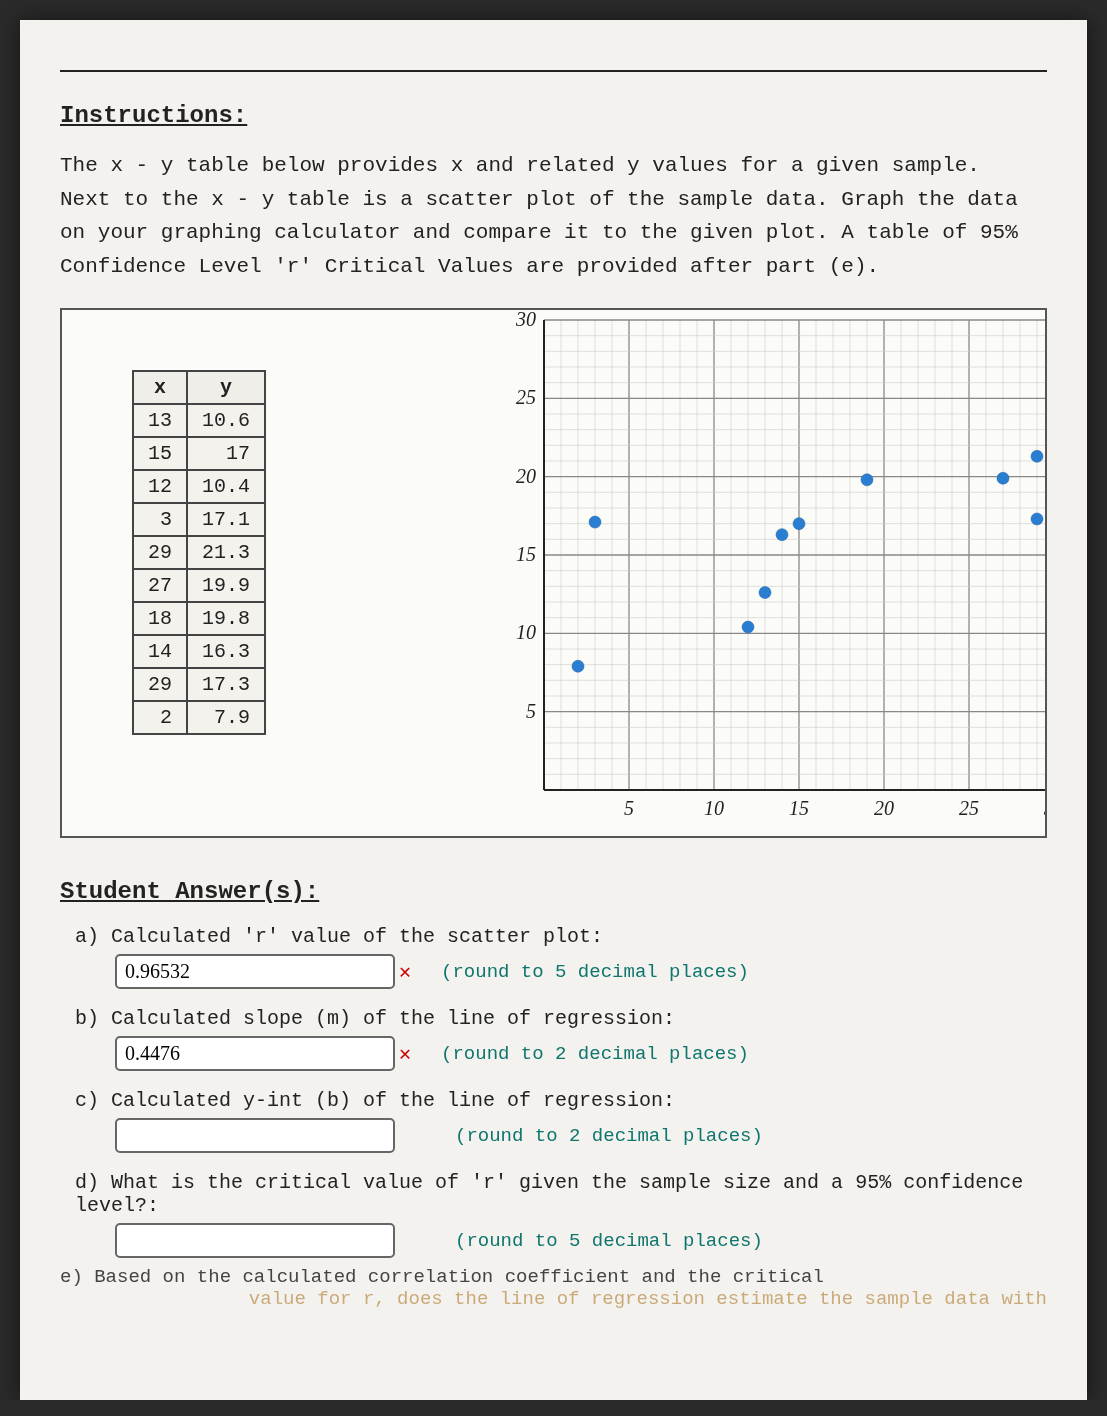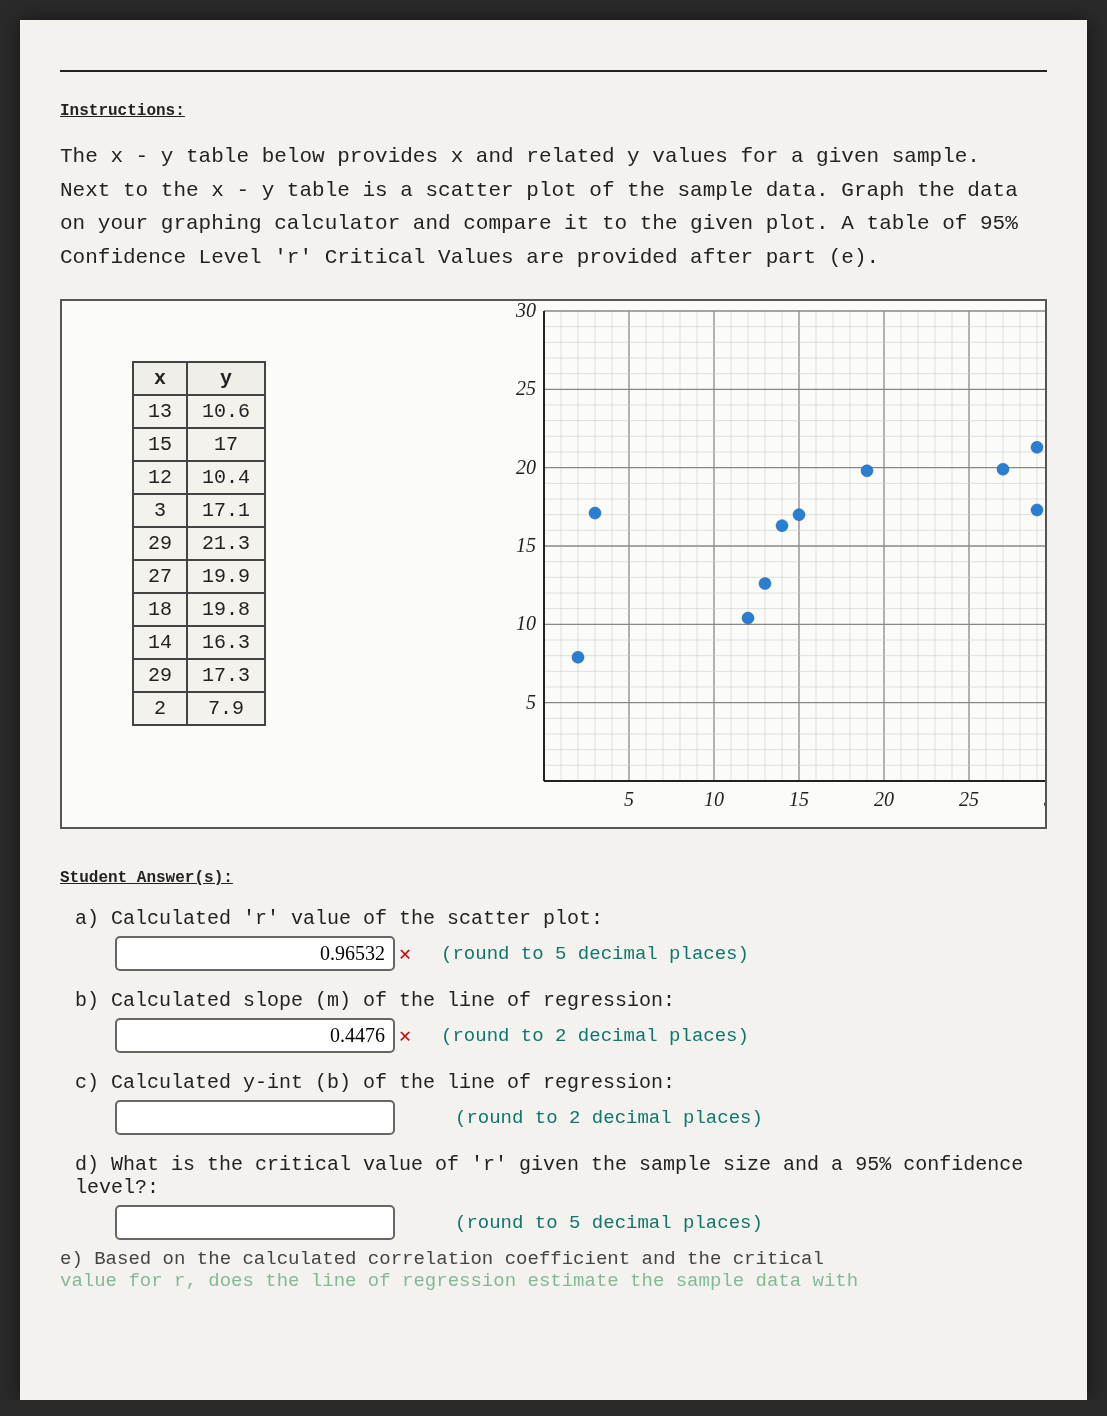--- a/index.html
+++ b/index.html
@@ -19,21 +19,21 @@
     box-shadow: 0 0 20px rgba(0,0,0,0.5);
   }
   .hr-top {
     border: none;
     border-top: 2px solid #222;
     margin: 20px 0 30px 0;
   }
   .section-title {
     font-weight: bold;
     text-decoration: underline;
-    font-size: 16px;
+    font-size: 24px;
     margin: 10px 0 20px 0;
   }
   .intro {
     font-size: 21px;
     line-height: 1.6;
     margin: 0 6px 25px 0;
   }
   .figure-box {
     border: 2px solid #555;
     background: #fbfbf8;
@@ -48,21 +48,21 @@
     width: 45%;
     padding: 60px 40px 40px 70px;
   }
   table.data-table {
     border-collapse: collapse;
     font-size: 20px;
   }
   table.data-table th, table.data-table td {
     border: 2px solid #444;
     padding: 4px 14px;
-    text-align: center;
+    text-align: right;
     background: #f4f2ed;
   }
   table.data-table th {
     text-align: center;
     font-weight: bold;
     background: #f0eee8;
   }
   .chart-side {
     width: 55%;
     position: relative;
@@ -78,41 +78,41 @@
     margin-left: 40px;
   }
   input.answer {
     font-family: "Times New Roman", serif;
     font-size: 20px;
     padding: 4px 8px;
     width: 280px;
     border: 2px solid #666;
     border-radius: 5px;
     background: #fff;
-    text-align: right;
   }
   .x-mark {
     color: #c00;
     font-weight: bold;
     font-size: 20px;
     margin-left: 4px;
   }
   .hint {
     font-size: 19px;
     margin-left: 30px;
     color: #0f766e;
   }
   .part-e {
     font-size: 19px;
     margin-top: 8px;
     color: #444;
   }
   .faded {
     opacity: 0.5;
-    color: #15803d;
+    color: #a16207;
+    text-align: right;
   }
 </style>
 </head>
 <body>
 
 <div class="page">
 
   <hr class="hr-top">
 
   <div class="section-title">Instructions:</div>

